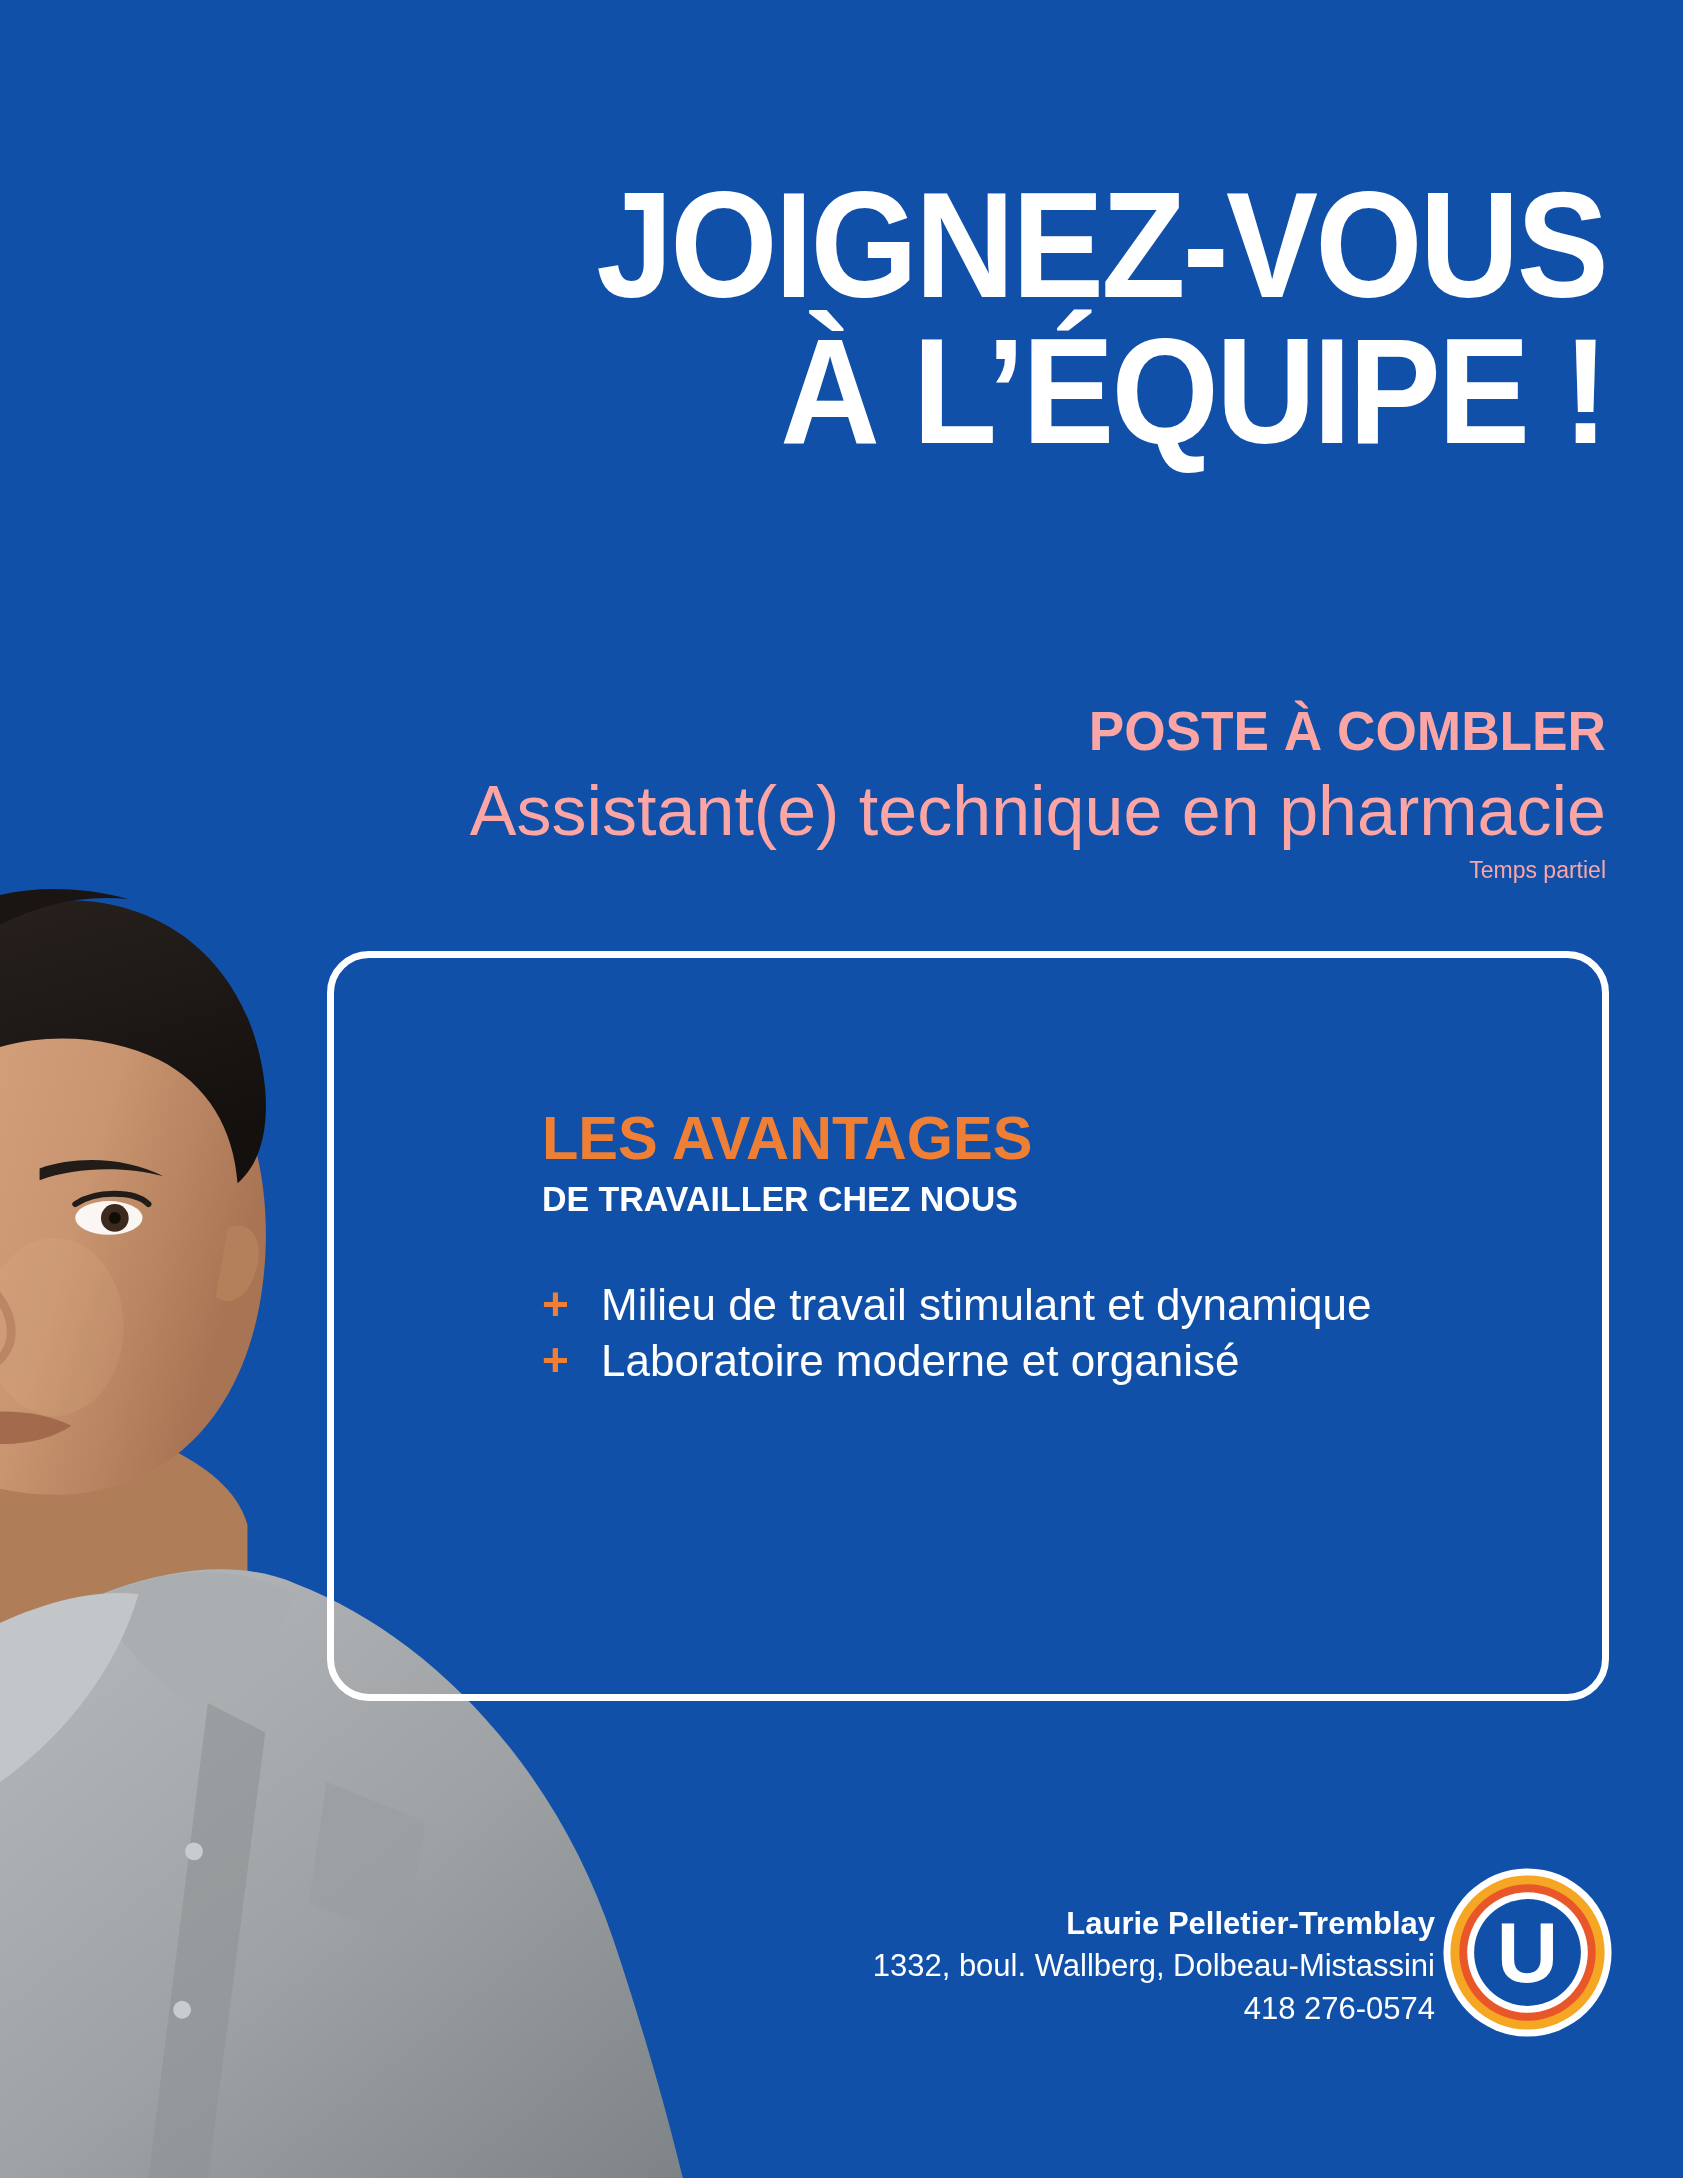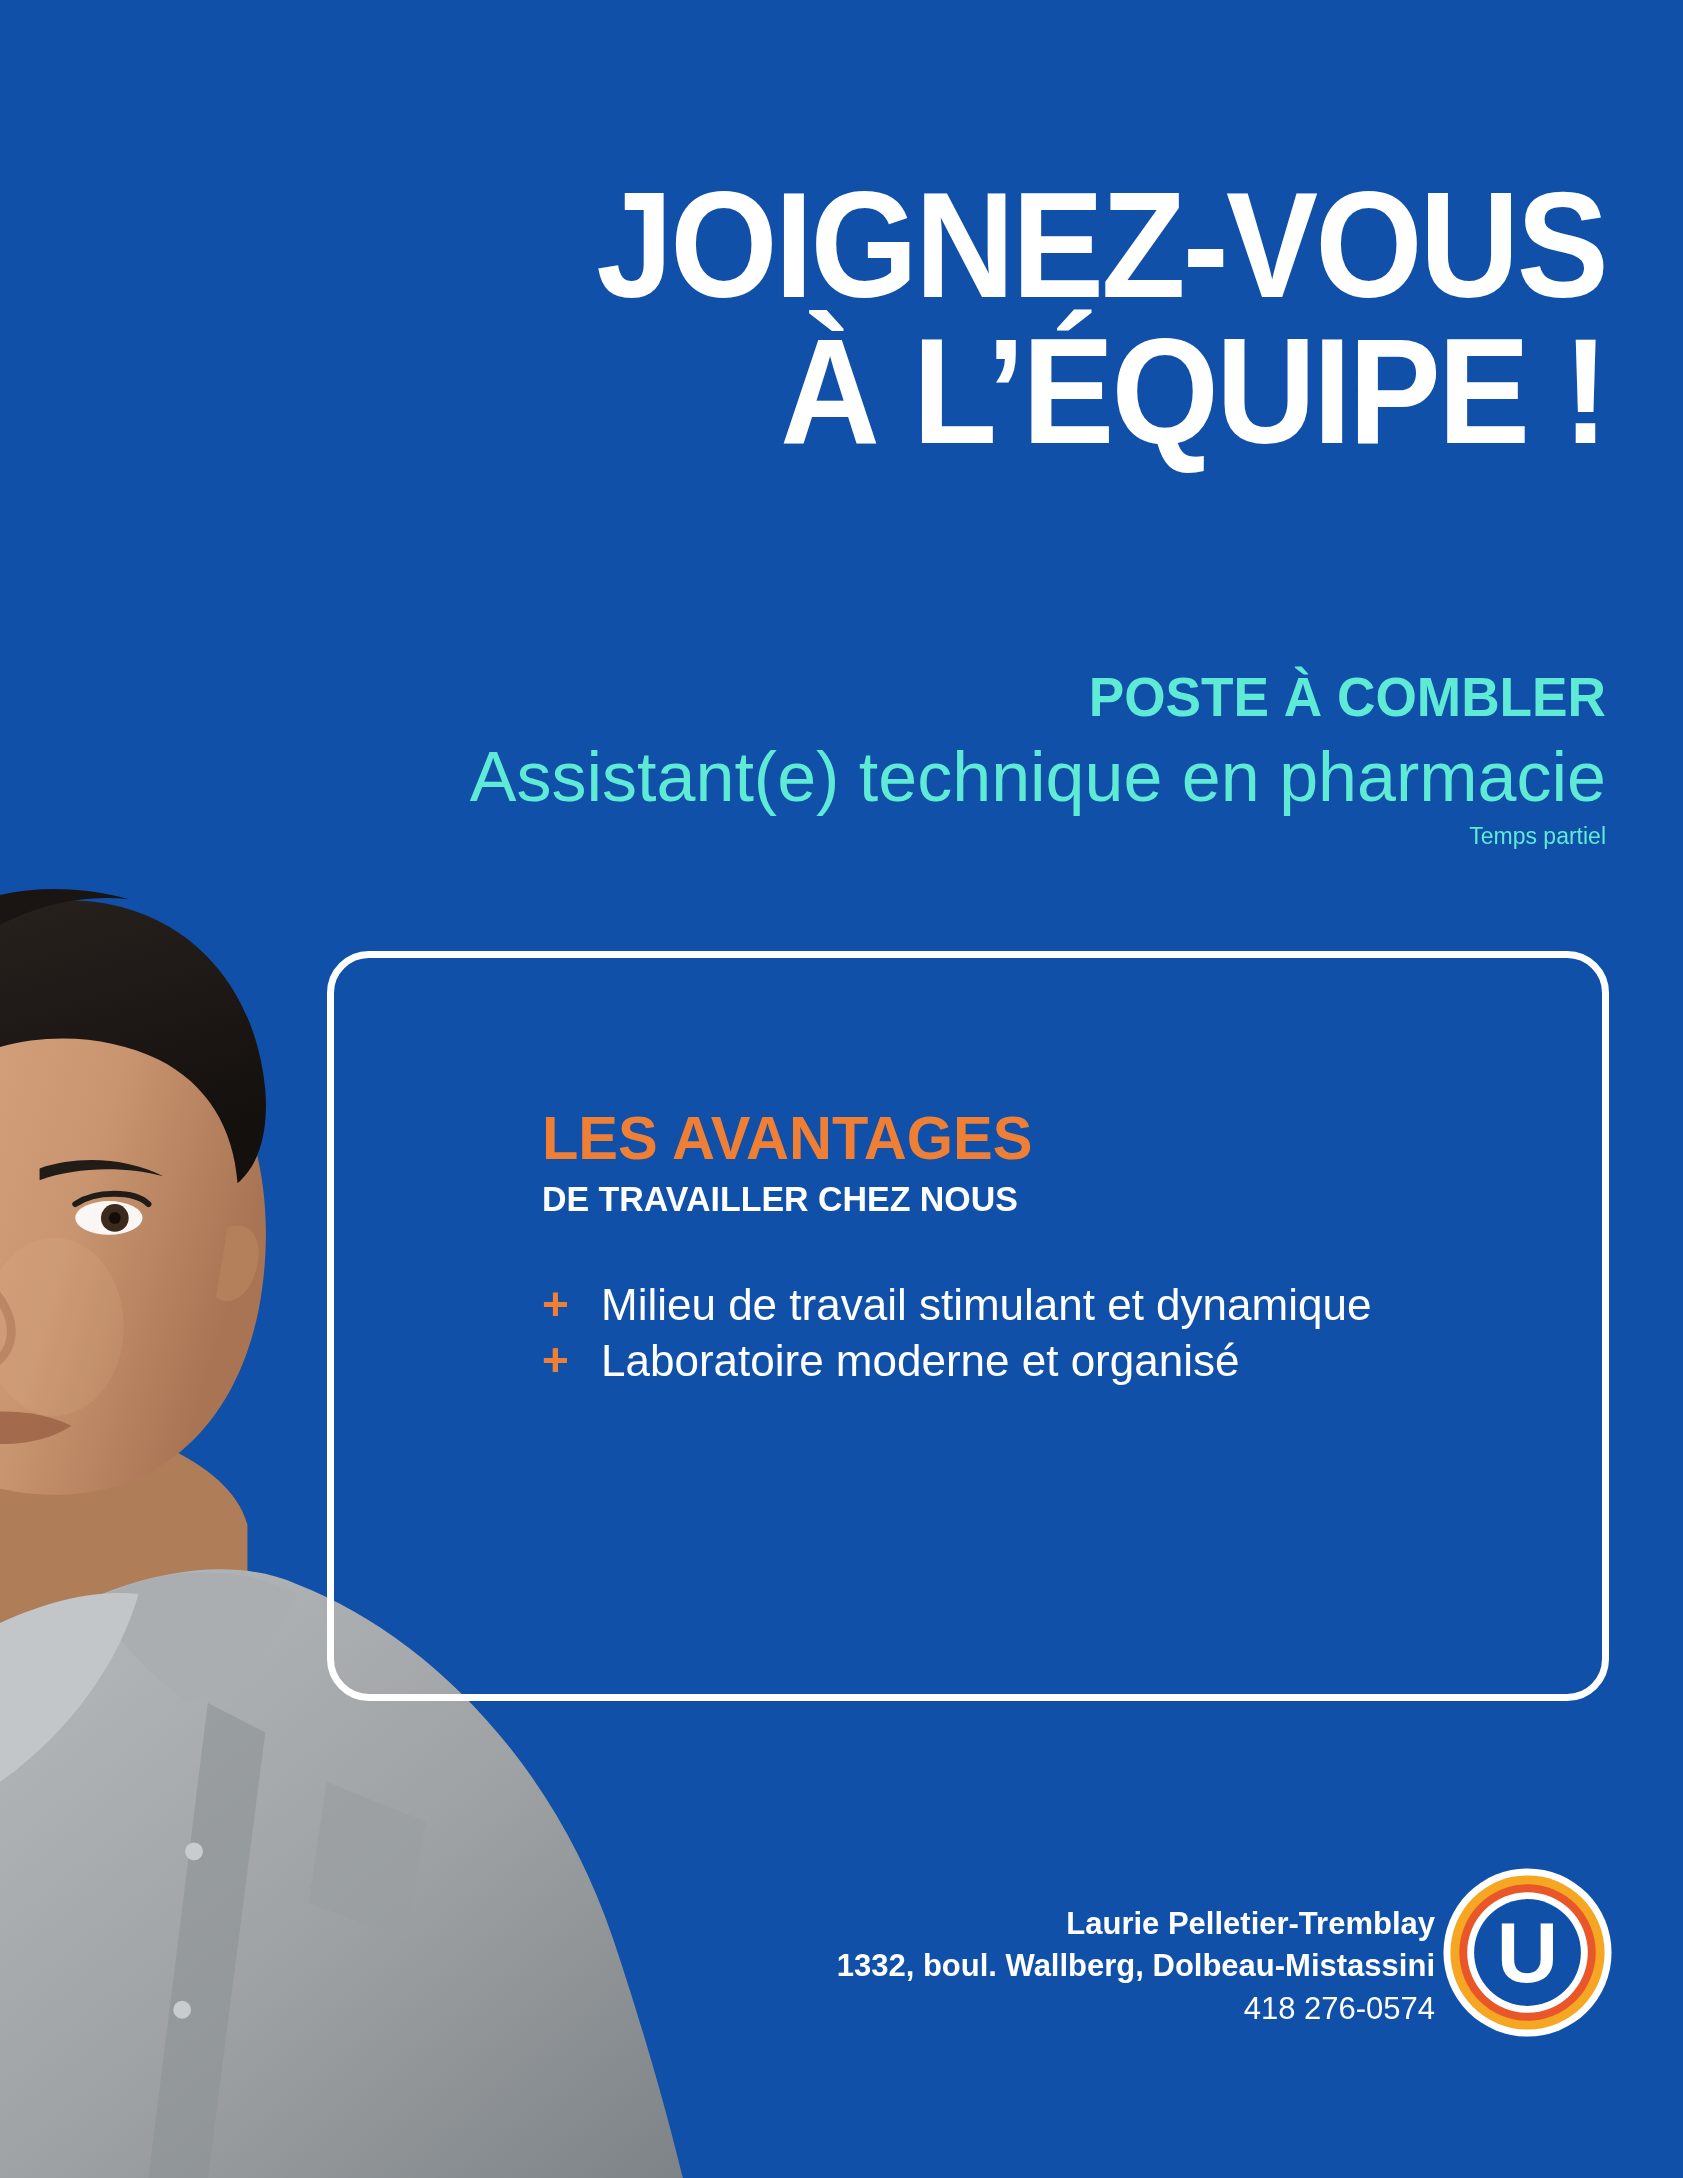--- a/index.html
+++ b/index.html
@@ -31,25 +31,25 @@
     transform:scaleX(0.92);
     transform-origin:right center;
     white-space:nowrap;
   }
   .headline .l1 { display:block; }
   .headline .l2 { display:block; }
 
   
   .poste-block {
     position:absolute;
-    top:668px;
+    top:702px;
     right:77px;
     width:1238px;
     text-align:right;
-    color:#5eead4;
+    color:#fca5a5;
   }
   .poste-label {
     font-size:56px;
     font-weight:bold;
     letter-spacing:0px;
     line-height:1.05;
     transform:scaleX(0.95);
     transform-origin:right center;
   }
   .poste-title {
@@ -128,21 +128,21 @@
     color:#ffffff;
   }
   .contact .name {
     font-size:31px;
     font-weight:bold;
     line-height:1.38;
     text-align:right;
   }
   .contact .addr {
     font-size:31px;
-    font-weight:700;
+    font-weight:400;
     line-height:1.38;
   }
   .contact .tel {
     font-size:31px;
     font-weight:500;
     line-height:1.38;
   }
 
   
   .logo {

